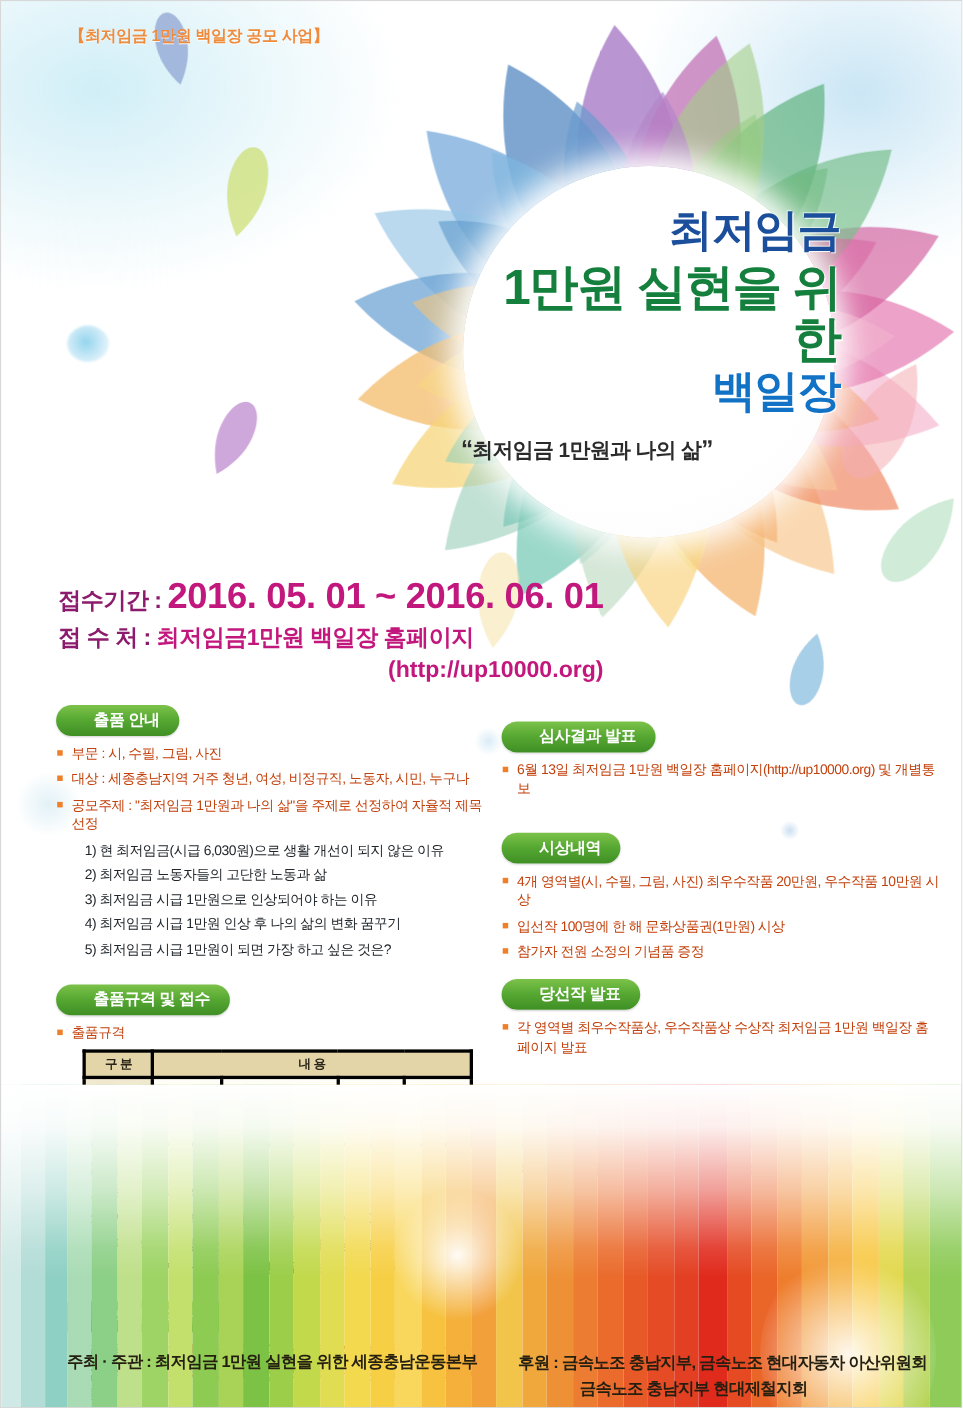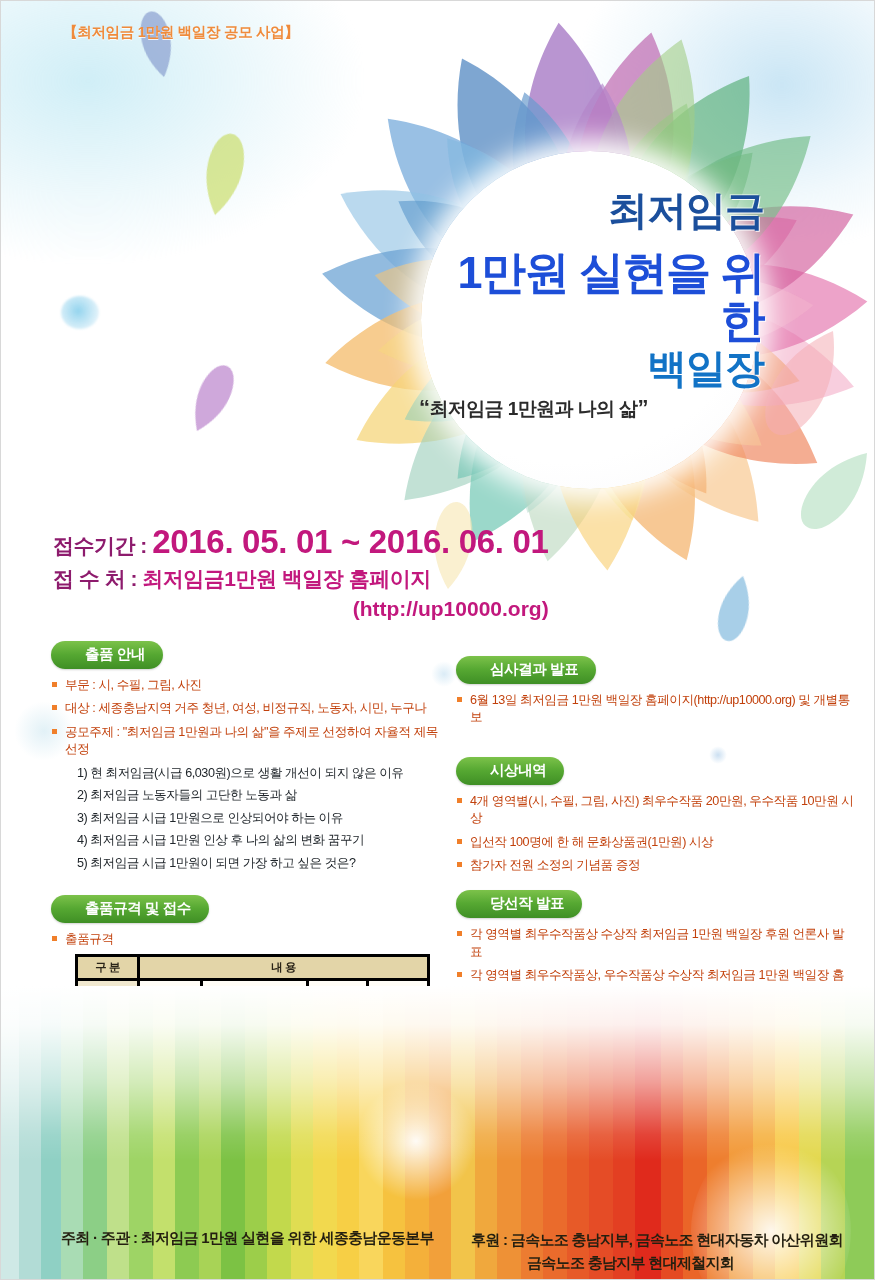--- a/index.html
+++ b/index.html
@@ -65,21 +65,21 @@
     text-shadow:0 1px 0 rgba(255,255,255,.8);
   }
 
   
   .title-wrap{position:absolute;left:418px;top:188px;width:345px;text-align:right;}
   .t-line{
     font-weight:bold;letter-spacing:-1px;line-height:1.06;
     text-shadow:1px 1px 0 rgba(255,255,255,.9), -1px -1px 0 rgba(255,255,255,.6);
   }
   .t1{font-size:40px;color:#1b4f9c;}
-  .t2{font-size:45px;color:#1d4ed8;margin-top:18px;letter-spacing:-1.5px;}
+  .t2{font-size:45px;color:#15803d;margin-top:6px;letter-spacing:-1.5px;}
   .t3{font-size:40px;color:#1273c6;margin-top:2px;}
   .subtitle{
     position:absolute;left:418px;top:394px;width:345px;text-align:left;
     font-size:19px;font-weight:bold;color:#2b2b2b;letter-spacing:-.6px;
   }
   .qm{color:#2b2b2b;font-size:22px;font-weight:bold;}
 
   
   .recv{position:absolute;left:52px;top:522px;color:#b0137a;}
   .recv .row{display:flex;align-items:baseline;margin-bottom:4px;}
@@ -449,21 +449,20 @@
       <div class="sec-body">
         <div class="li">4개 영역별(시, 수필, 그림, 사진) 최우수작품 20만원, 우수작품 10만원 시상</div>
         <div class="li">입선작 100명에 한 해 문화상품권(1만원) 시상</div>
         <div class="li">참가자 전원 소정의 기념품 증정</div>
       </div>
     </div>
 
     <div class="sec" style="">
       <span class="badge">당선작 발표</span>
       <div class="sec-body">
-        <div class="li">각 영역별 최우수작품상 수상작 최저임금 1만원 백일장 후원 언론사 발표</div>
         <div class="li">각 영역별 최우수작품상, 우수작품상 수상작 최저임금 1만원 백일장 홈페이지 발표</div>
       </div>
     </div>
 
     <div class="sec" style="margin-top:34px;">
       <span class="badge">문의처</span>
       <div class="sec-body">
         <div class="li">최저임금 1만원 실현을 위한 운동본부 사무국 ☎ 041-549-4081/3</div>
         <div class="li">최저임금 1만원 실현을 위한 운동본부 홈페이지(http://up10000.org)</div>
       </div>

